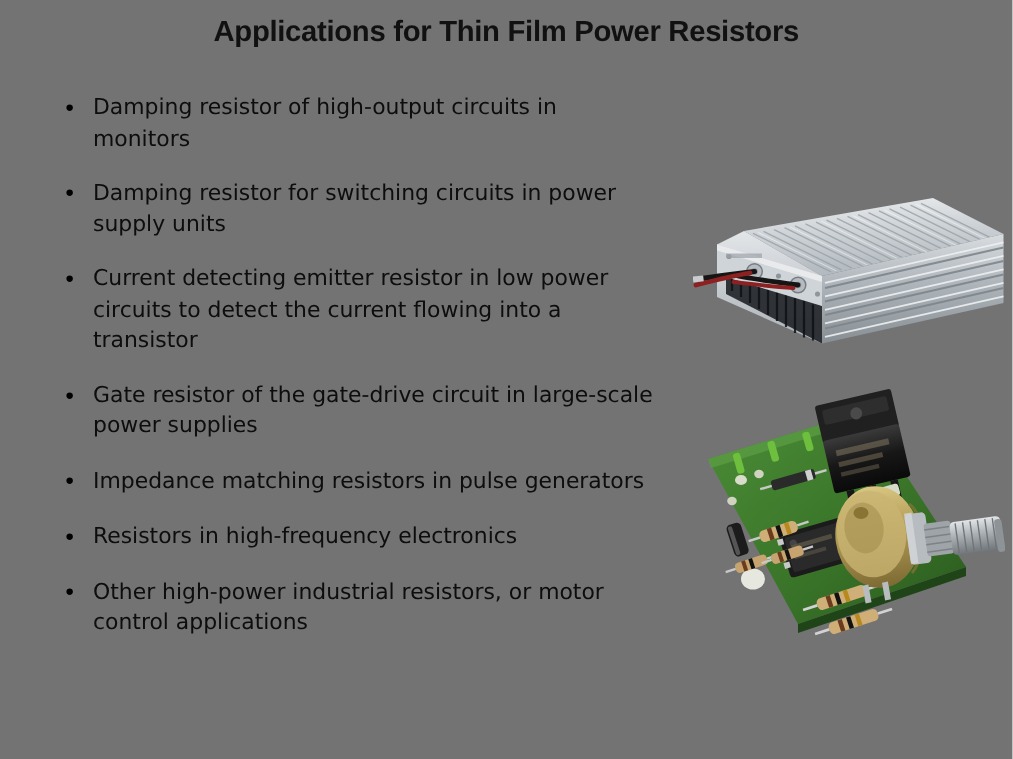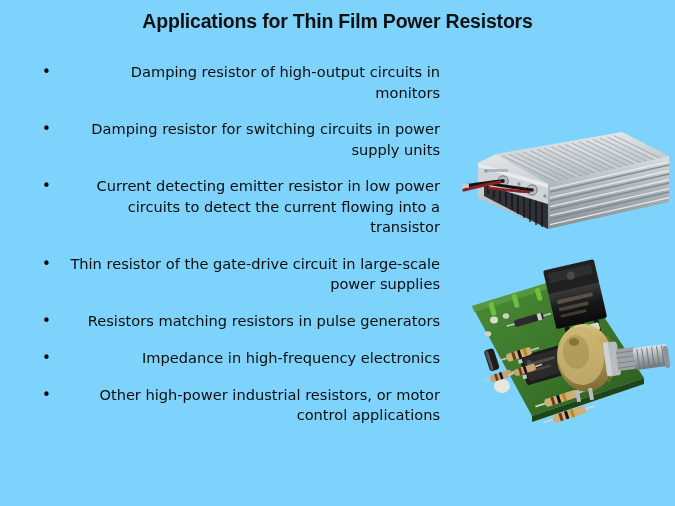--- a/index.html
+++ b/index.html
@@ -11,21 +11,21 @@
     width: 675px;
     height: 506px;
     position: relative;
     overflow: hidden;
     font-family: "DejaVu Sans", sans-serif;
     color: #000000;
   }
   #slide {
     position: absolute;
     inset: 0;
-    background: #7dd3fc;
+    background: #737373;
   }
 
   
   #slide-title {
     position: absolute;
     left: 0;
     top: 10px;
     width: 675px;
     text-align: center;
     font-family: "Liberation Sans", sans-serif;
@@ -57,21 +57,20 @@
     text-align: left;
     padding-left: 6px;
     box-sizing: border-box;
   }
   .bullet-text {
     flex: 1 1 auto;
     font-family: "DejaVu Sans", sans-serif;
     font-size: 14.6px;
     line-height: 20.5px;
     color: #0d0d0d;
-    text-align: right;
   }
 
   
   #heatsink-photo {
     position: absolute;
     left: 462px;
     top: 126px;
     width: 208px;
     height: 110px;
   }
@@ -103,31 +102,31 @@
       <span class="bullet-text">Damping resistor for switching circuits in power supply units</span>
     </div>
 
     <div class="bullet-item">
       <span class="bullet-marker">•</span>
       <span class="bullet-text">Current detecting emitter resistor in low power circuits to detect the current flowing into a transistor</span>
     </div>
 
     <div class="bullet-item">
       <span class="bullet-marker">•</span>
-      <span class="bullet-text">Thin resistor of the gate-drive circuit in large-scale power supplies</span>
-    </div>
-
-    <div class="bullet-item">
-      <span class="bullet-marker">•</span>
-      <span class="bullet-text">Resistors matching resistors in pulse generators</span>
-    </div>
-
-    <div class="bullet-item">
-      <span class="bullet-marker">•</span>
-      <span class="bullet-text">Impedance in high-frequency electronics</span>
+      <span class="bullet-text">Gate resistor of the gate-drive circuit in large-scale power supplies</span>
+    </div>
+
+    <div class="bullet-item">
+      <span class="bullet-marker">•</span>
+      <span class="bullet-text">Impedance matching resistors in pulse generators</span>
+    </div>
+
+    <div class="bullet-item">
+      <span class="bullet-marker">•</span>
+      <span class="bullet-text">Resistors in high-frequency electronics</span>
     </div>
 
     <div class="bullet-item">
       <span class="bullet-marker">•</span>
       <span class="bullet-text">Other high-power industrial resistors, or motor control applications</span>
     </div>
 
   </div>
 
   <div id="heatsink-photo">

